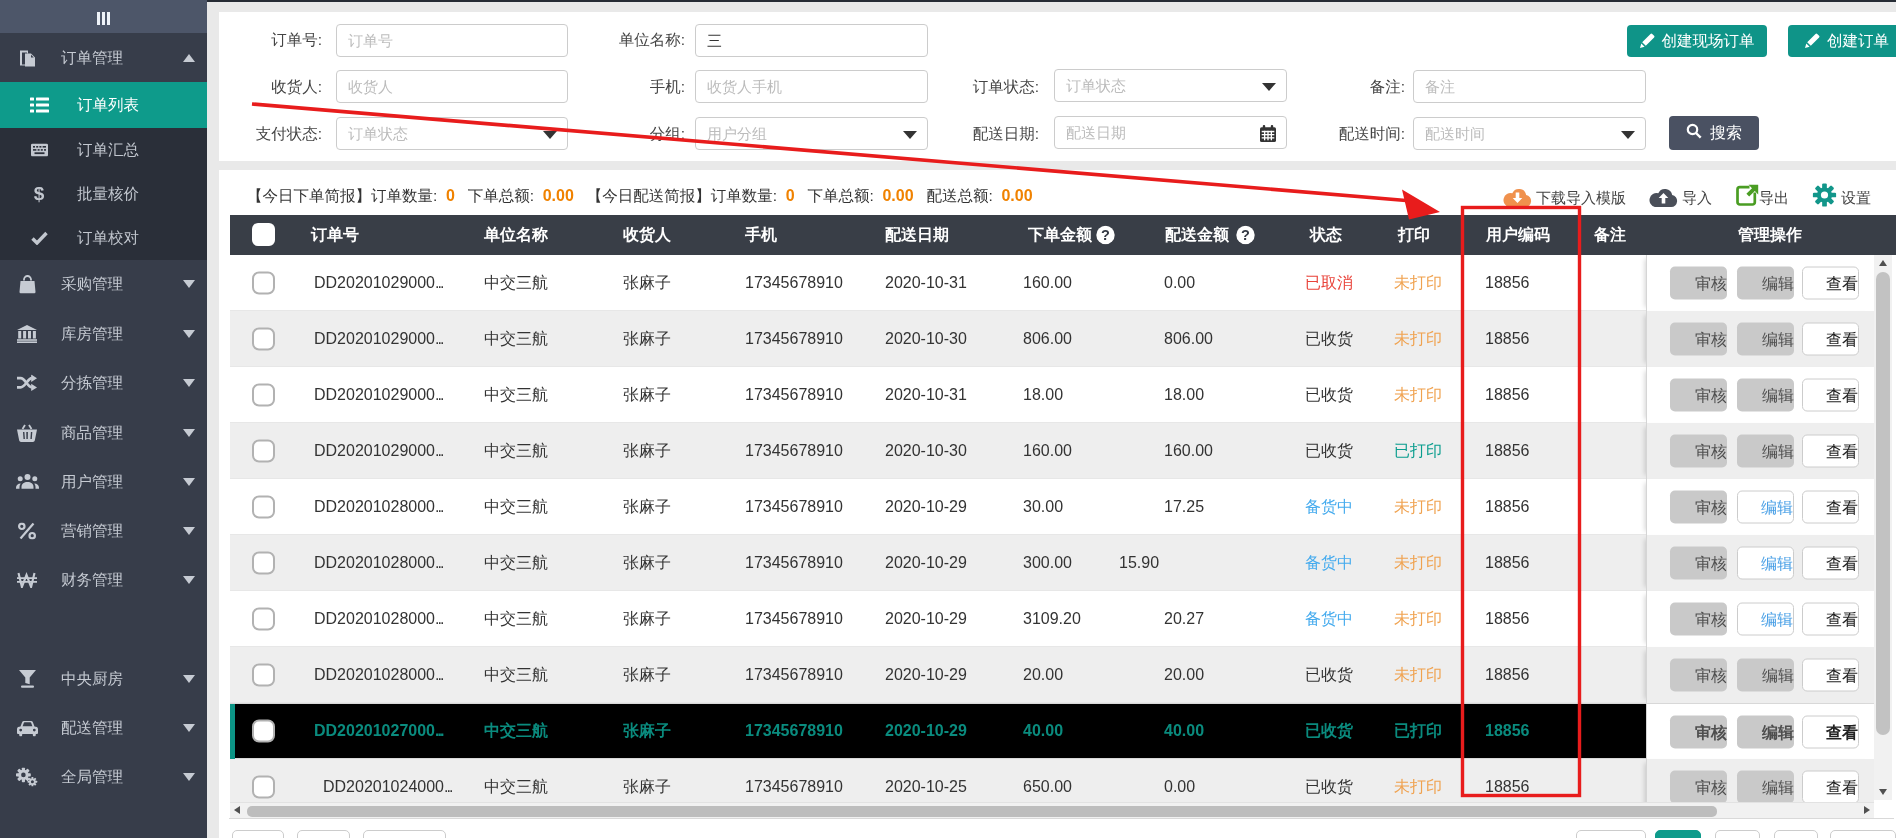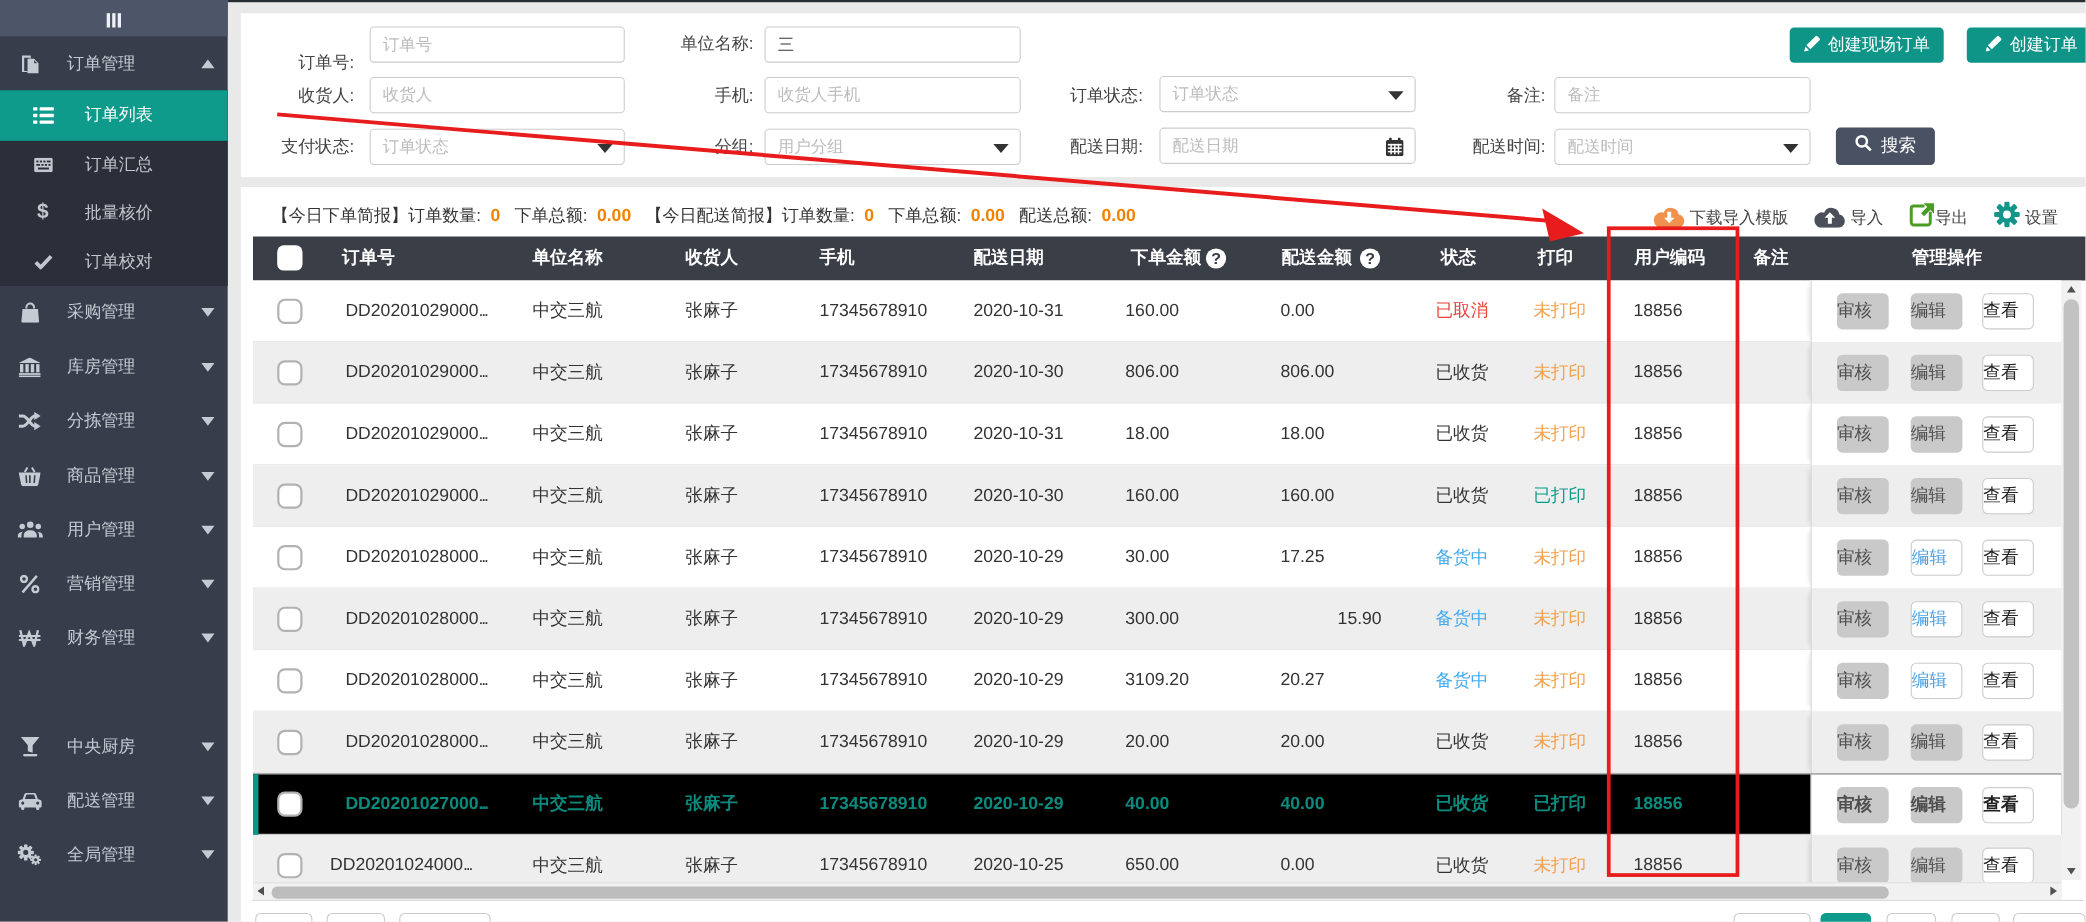--- a/index.html
+++ b/index.html
@@ -36,39 +36,39 @@
 .links span.it{margin-right:23px}
 .links svg{vertical-align:-4px;margin-right:4px}
 
 #thead{position:absolute;left:230px;top:215px;width:1666px;height:40px;background:#393e47;color:#fff;font-weight:bold;font-size:16px}
 .hc{position:absolute;top:50%;transform:translateY(-50%);white-space:nowrap}
 .row{position:absolute;left:230px;width:1644px;height:56px;font-size:16px;color:#333}
 .row .c{position:absolute;top:50%;transform:translateY(-50%);white-space:nowrap}
 .cb{position:absolute;left:22px;top:50%;transform:translateY(-50%);width:23px;height:23px;background:#fff;border:2px solid #b2b2b2;border-radius:7px}
 .cbh{position:absolute;left:22px;top:8px;width:23px;height:23px;background:#fff;border-radius:6px}
 .fx{position:absolute;left:1416px;top:0;width:228px;height:56px;border-left:1px solid #d5d5d5;box-shadow:-5px 0 5px -4px rgba(0,0,0,.18)}
-.btn{position:absolute;top:50%;transform:translateY(-50%);width:47px;height:33px;border-radius:5px;font-size:16px;text-align:left;line-height:33px}
+.btn{position:absolute;top:50%;transform:translateY(-50%);width:57px;height:33px;border-radius:5px;font-size:16px;text-align:right;line-height:33px}
 .bgray{background:#c9c9c9;color:#4e4e4e}
 .bwhite{background:#fff;border:1px solid #ccc;color:#222;line-height:31px}
 .bblue{background:#fff;border:1px solid #ccc;color:#4aa0e6;line-height:31px}
 
 #vsb{position:absolute;left:1874px;top:255px;width:18px;height:545px;background:#f1f1f1}
 #vsb .th{position:absolute;left:2px;top:17px;width:14px;height:463px;background:#c2c2c2;border-radius:7px}
 #hsb{position:absolute;left:230px;top:802px;width:1644px;height:16px;background:#f1f1f1;border-top:1px solid #e2e2e2}
 #hsb .th{position:absolute;left:17px;top:2.5px;width:1470px;height:11px;background:#bdbdbd;border-radius:5px}
 .tri{position:absolute;width:0;height:0}
 
 .pg{position:absolute;top:830px;height:20px;background:#fff;border:1px solid #ccc;border-radius:5px}
 .pg.t{background:#0e9b8b;border-color:#0e9b8b}
 #red{position:absolute;left:0;top:0;z-index:60;pointer-events:none}
 </style></head>
 <body>
 <div id="strip"></div>
 <div id="p1"></div>
-<div class="lb" style="right:1574px;top:57px">订单号:</div>
+<div class="lb" style="right:1574px;top:40px">订单号:</div>
 <div class="inp" style="left:336px;top:23.5px;width:232px"><span class="ph">订单号</span></div>
 <div class="lb" style="right:1211px;top:40px">单位名称:</div>
 <div class="inp" style="left:695px;top:23.5px;width:233px">三</div>
 <div class="lb" style="right:1574px;top:86.5px">收货人:</div>
 <div class="inp" style="left:336px;top:70px;width:232px"><span class="ph">收货人</span></div>
 <div class="lb" style="right:1211px;top:86.5px">手机:</div>
 <div class="inp" style="left:695px;top:70px;width:233px"><span class="ph">收货人手机</span></div>
 <div class="lb" style="right:857px;top:86.5px">订单状态:</div>
 <div class="inp" style="left:1054px;top:68.8px;width:233px"><span class="ph">订单状态</span><span class="sel"></span></div>
 <div class="lb" style="right:491px;top:86.5px">备注:</div>
@@ -244,21 +244,21 @@
     </div>
   </div>
 <div class="row" style="top:535px;background:#eee;border-bottom:1px solid #e7e7e7;">
     <div class="cb"></div>
     <div class="c" style="left:84px;">DD20201028000<span style="letter-spacing:-2px">...</span></div>
     <div class="c" style="left:254px;">中交三航</div>
     <div class="c" style="left:393px;">张麻子</div>
     <div class="c" style="left:515px;">17345678910</div>
     <div class="c" style="left:655px;">2020-10-29</div>
     <div class="c" style="left:793px;">300.00</div>
-    <div class="c" style="left:986px;">15.90</div>
+    <div class="c" style="left:889px;">15.90</div>
     <div class="c" style="left:1075px;color:#45abee;">备货中</div>
     <div class="c" style="left:1164px;color:#f0a24f;">未打印</div>
     <div class="c" style="left:1255px;">18856</div>
     <div class="fx" style="background:#eee">
       <div class="btn bgray" style="left:23px">审核</div>
       <div class="btn bblue" style="left:90px">编辑</div>
       <div class="btn bwhite" style="left:155px">查看</div>
     </div>
   </div>
 <div class="row" style="top:591px;background:#fff;border-bottom:1px solid #e7e7e7;">
@@ -311,21 +311,21 @@
     <div class="c" style="left:1164px;">已打印</div>
     <div class="c" style="left:1255px;">18856</div>
     <div class="fx" style="background:#fff">
       <div class="btn bgray" style="left:23px">审核</div>
       <div class="btn bgray" style="left:90px">编辑</div>
       <div class="btn bwhite" style="left:155px">查看</div>
     </div>
   </div>
 <div class="row" style="top:759px;background:#eee;border-bottom:1px solid #e7e7e7;">
     <div class="cb"></div>
-    <div class="c" style="left:70px;">DD20201024000<span style="letter-spacing:-2px">...</span></div>
+    <div class="c" style="left:93px;">DD20201024000<span style="letter-spacing:-2px">...</span></div>
     <div class="c" style="left:254px;">中交三航</div>
     <div class="c" style="left:393px;">张麻子</div>
     <div class="c" style="left:515px;">17345678910</div>
     <div class="c" style="left:655px;">2020-10-25</div>
     <div class="c" style="left:793px;">650.00</div>
     <div class="c" style="left:934px;">0.00</div>
     <div class="c" style="left:1075px;color:#333;">已收货</div>
     <div class="c" style="left:1164px;color:#f0a24f;">未打印</div>
     <div class="c" style="left:1255px;">18856</div>
     <div class="fx" style="background:#eee">

